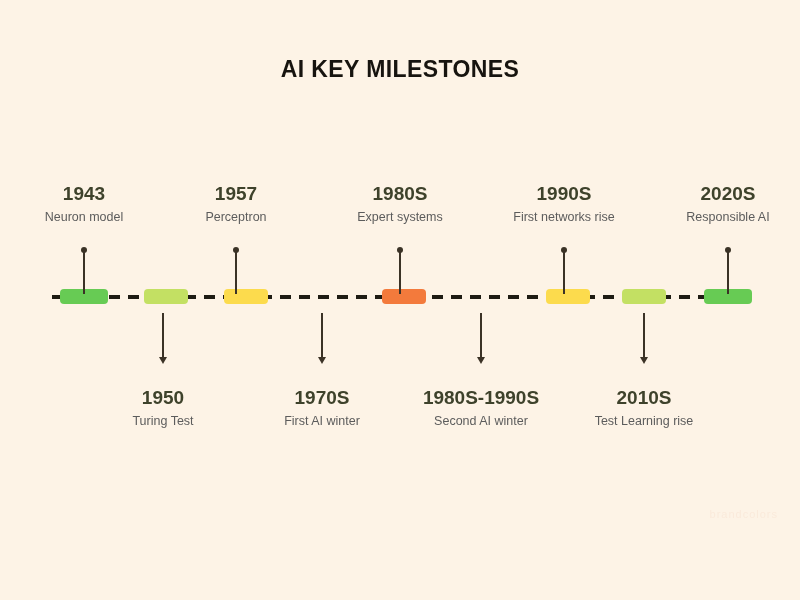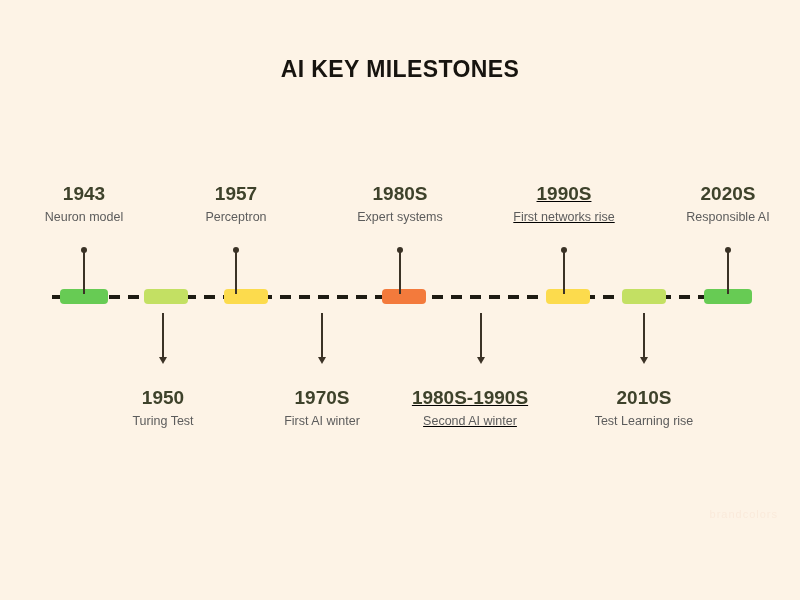--- a/index.html
+++ b/index.html
@@ -128,37 +128,37 @@
         <div class="desc">Neuron model</div>
       </div>
       <div class="callout" style="left: 106px; top: 183px; width: 260px;">
         <div class="yr">1957</div>
         <div class="desc">Perceptron</div>
       </div>
       <div class="callout" style="left: 270px; top: 183px; width: 260px;">
         <div class="yr">1980S</div>
         <div class="desc">Expert systems</div>
       </div>
-      <div class="callout" style="left: 434px; top: 183px; width: 260px; text-decoration: underline;">
+      <div class="callout" style="left: 434px; top: 183px; width: 260px;">
         <div class="yr">1990S</div>
         <div class="desc">First networks rise</div>
       </div>
       <div class="callout" style="left: 598px; top: 183px; width: 260px;">
         <div class="yr">2020S</div>
         <div class="desc">Responsible AI</div>
       </div>
       <div class="callout" style="left: 13px; top: 387px; width: 300px;">
         <div class="yr">1950</div>
         <div class="desc">Turing Test</div>
       </div>
       <div class="callout" style="left: 172px; top: 387px; width: 300px;">
         <div class="yr">1970S</div>
         <div class="desc">First AI winter</div>
       </div>
-      <div class="callout" style="left: 320px; top: 387px; width: 300px; text-decoration: underline;">
+      <div class="callout" style="left: 331px; top: 387px; width: 300px;">
         <div class="yr">1980S-1990S</div>
         <div class="desc">Second AI winter</div>
       </div>
       <div class="callout" style="left: 494px; top: 387px; width: 300px;">
         <div class="yr">2010S</div>
         <div class="desc">Test Learning rise</div>
       </div>
     </div>
 
   <div class="watermark">brandcolors</div>

